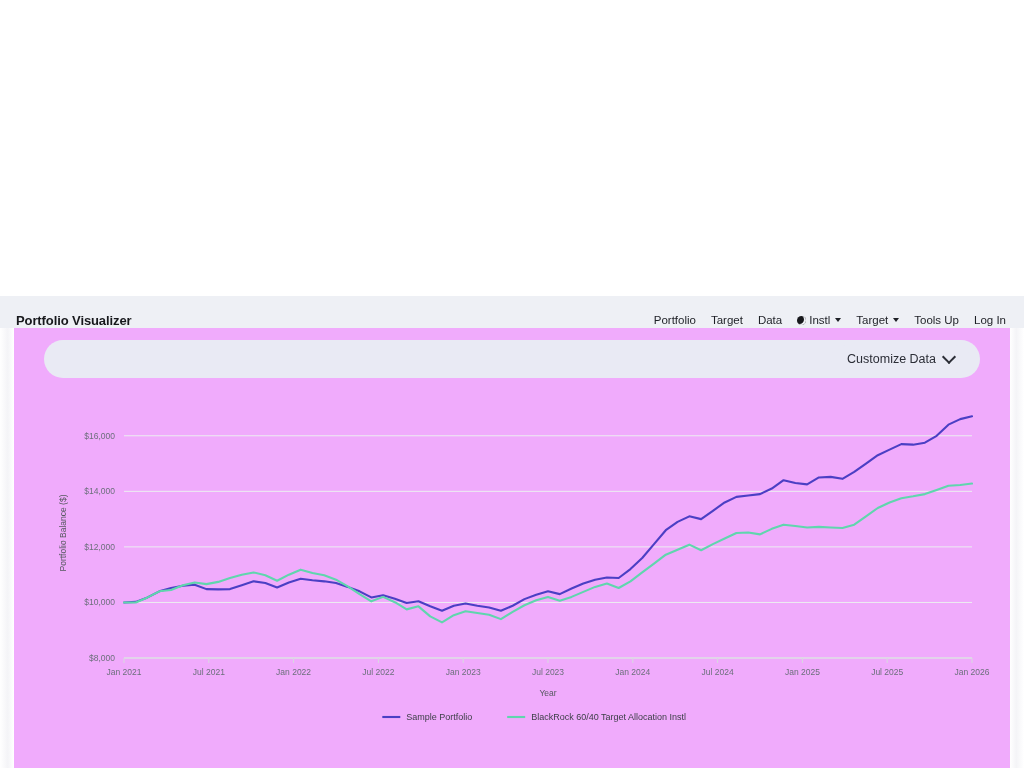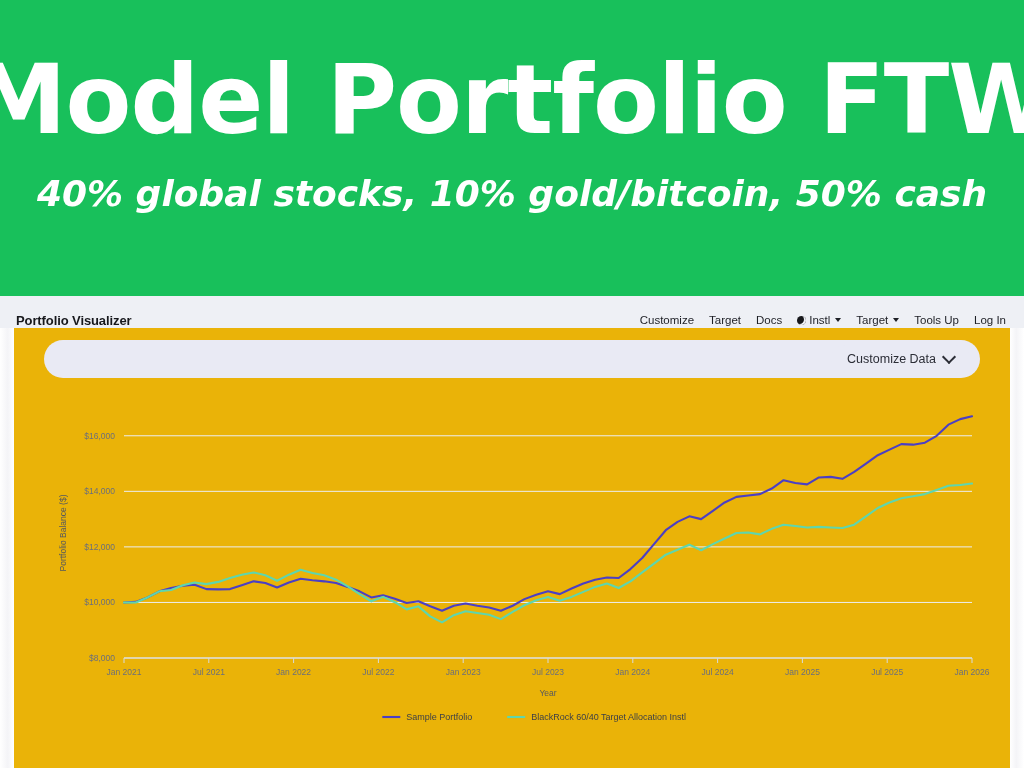--- a/index.html
+++ b/index.html
@@ -83,21 +83,21 @@
   }
   .caret{
     display:inline-block;width:0;height:0;
     border-left:3px solid transparent;border-right:3px solid transparent;
     border-top:4px solid #1d1f25;margin-left:2px;
   }
 
   
   .content{
     position:absolute;left:14px;top:32px;width:996px;height:440px;
-    background:#eab308;
+    background:#f0abfc;
   }
   .toolbar{
     position:absolute;left:30px;top:12px;width:936px;height:38px;
     background:#e9eaf4;border-radius:19px;
   }
   .customize-btn{
     position:absolute;right:10px;top:5px;height:28px;
     padding:0 16px;border-radius:14px;
     background:#e9eaf4;
     display:flex;align-items:center;gap:8px;
@@ -129,38 +129,34 @@
     font-size:9px;fill:#3c3f47;
   }
   .gridline{stroke:#eceef1;stroke-width:1;}
   .axisline{stroke:#d7dade;stroke-width:1;}
 </style>
 </head>
 <body>
 
 <div class="screen">
 
-  <div class="banner">
-    <div class="banner-title">Model Portfolio FTW</div>
-    <div class="banner-sub">40% global stocks, 10% gold/bitcoin, 50% cash</div>
-  </div>
 
   <div class="page">
 
     <div class="navbar">
       <div class="brand">Portfolio Visualizer</div>
       <div class="nav-links">
         <div class="nav-link">
-          <span>Customize</span>
+          <span>Portfolio</span>
         </div>
         <div class="nav-link">
           <span>Target</span>
         </div>
         <div class="nav-link">
-          <span>Docs</span>
+          <span>Data</span>
         </div>
         <div class="nav-link">
           <span class="globe-icon"></span>
           <span>Instl</span>
           <span class="caret"></span>
         </div>
         <div class="nav-link">
           <span>Target</span>
           <span class="caret"></span>
         </div>

